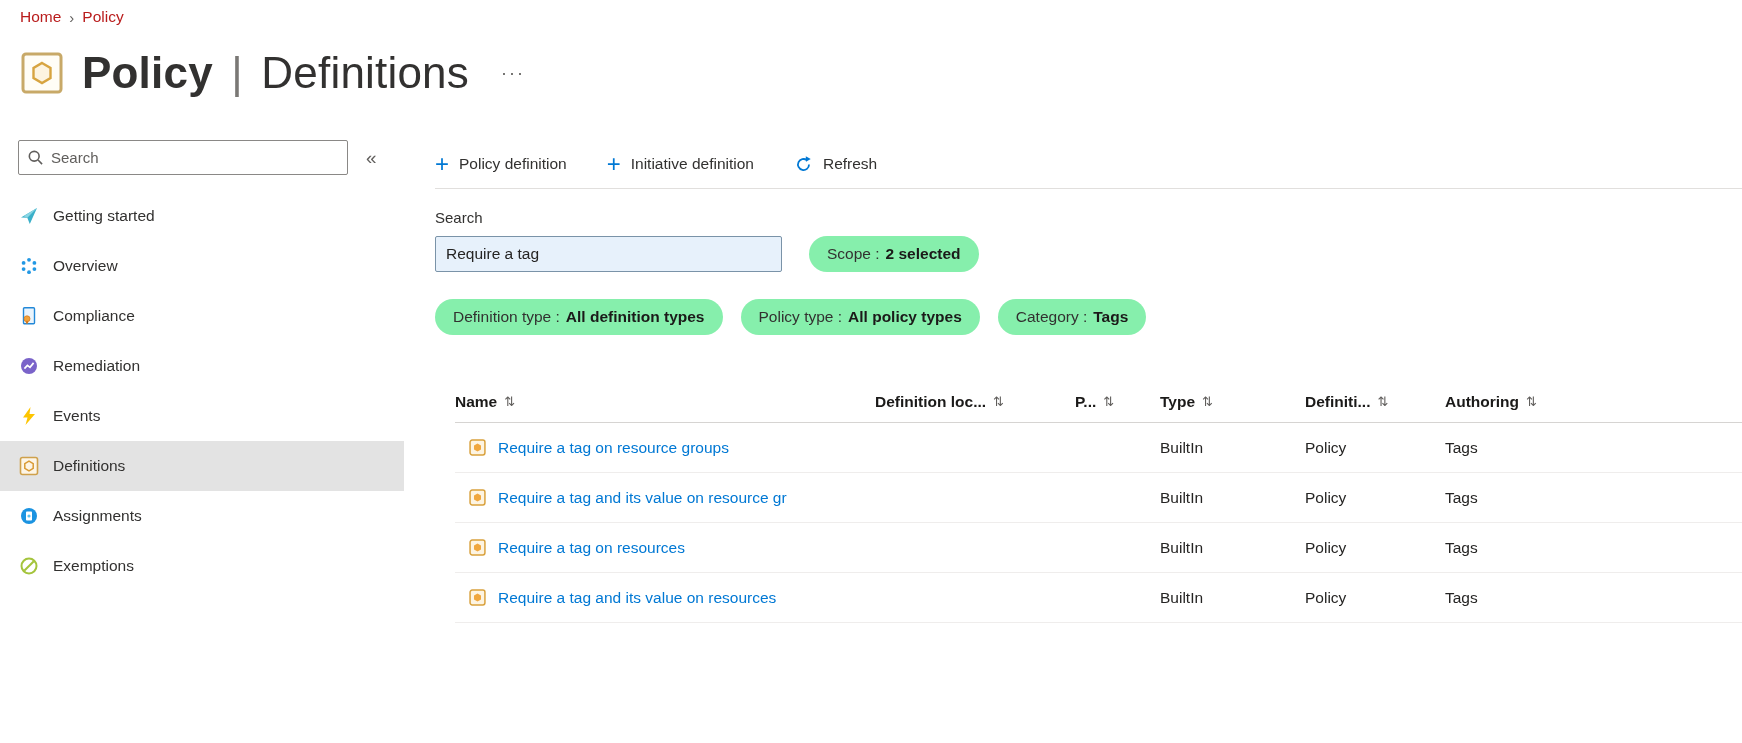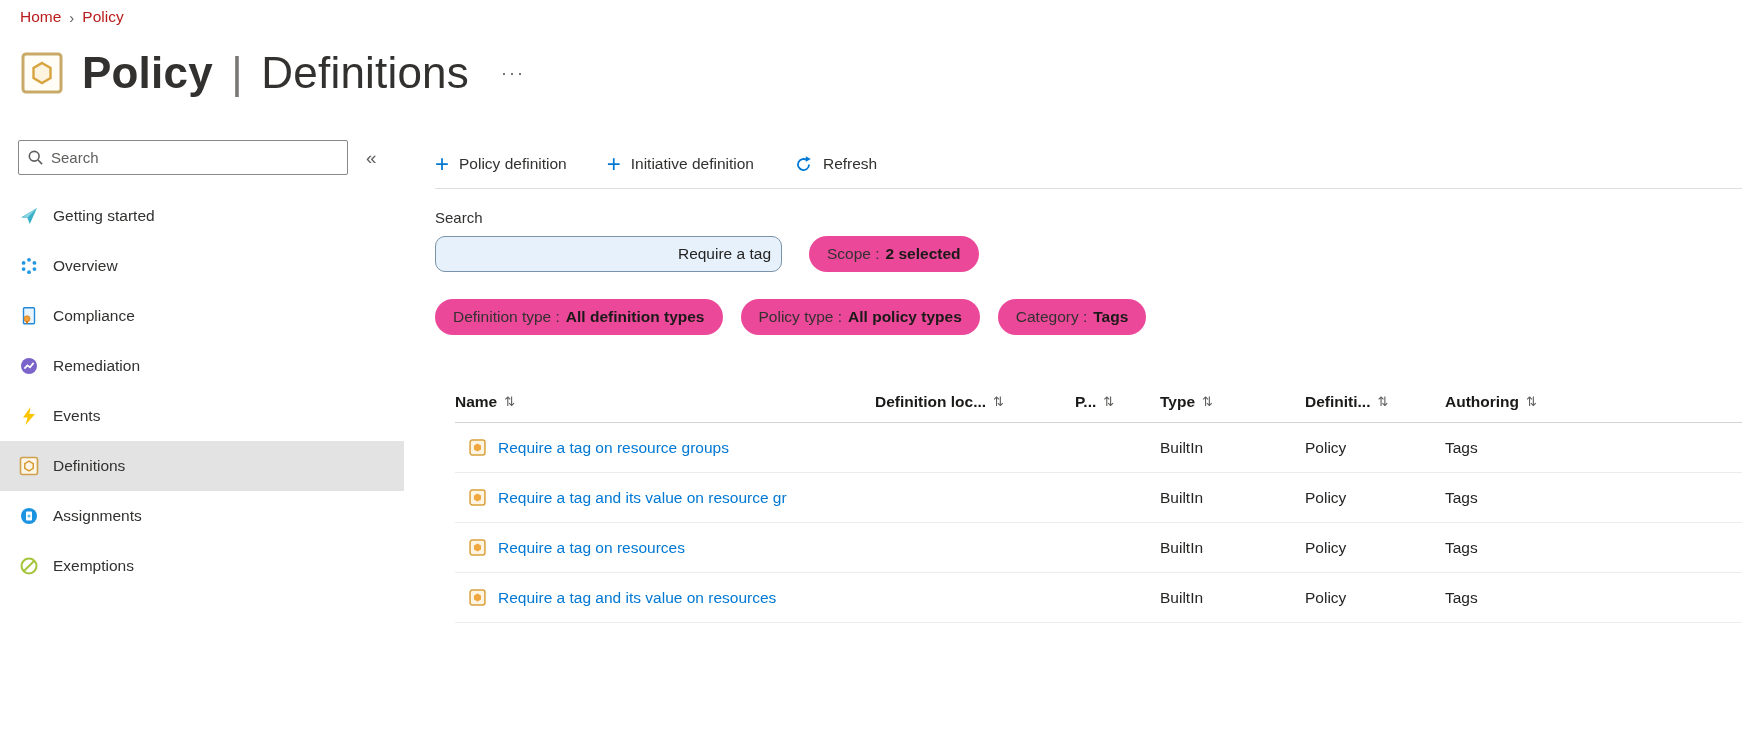--- a/index.html
+++ b/index.html
@@ -42,23 +42,23 @@
   
   .main { position: absolute; left: 435px; top: 142px; width: 1307px; }
   .toolbar { display: flex; align-items: center; gap: 40px; height: 44px; }
   .tb-cmd { display: flex; align-items: center; gap: 10px; font-size: 15.5px; color: #323130; cursor: pointer; }
   .tb-plus { color: #0078d4; font-size: 24px; font-weight: 400; line-height: 1; }
   .toolbar-divider { border-bottom: 1px solid #e1dfdd; margin-top: 2px; }
 
   .search-label { margin-top: 20px; font-size: 15px; color: #323130; }
   .filter-row1 { display: flex; align-items: center; margin-top: 10px; }
   .main-search { width: 347px; height: 36px; background: #e7f1fb; border: 1px solid #7a93a8;
-    border-radius: 10px; padding: 0 10px; font-size: 15.5px; font-family: inherit; color: #252423; outline: none; text-align: right; }
-
-  .pill { display: inline-flex; align-items: center; height: 36px; background: #ec4899;
+    border-radius: 2px; padding: 0 10px; font-size: 15.5px; font-family: inherit; color: #252423; outline: none; }
+
+  .pill { display: inline-flex; align-items: center; height: 36px; background: #86efac;
     border-radius: 18px; padding: 2px 18px; font-size: 15.5px; cursor: pointer; white-space: nowrap; }
   .pill .p-label { color: #323130; font-weight: 400; }
   .pill .p-value { color: #1b1a19; font-weight: 700; margin-left: 6px; }
   .scope-pill { margin-left: 27px; }
   .filter-row2 { display: flex; align-items: center; gap: 18px; margin-top: 27px; }
 
   
   .grid { display: grid; grid-template-columns: 420px 200px 85px 145px 140px 1fr; align-items: center; }
   .table { margin-top: 46px; padding-left: 20px; }
   .thead { height: 42px; border-bottom: 1px solid #d6d4d2; }

